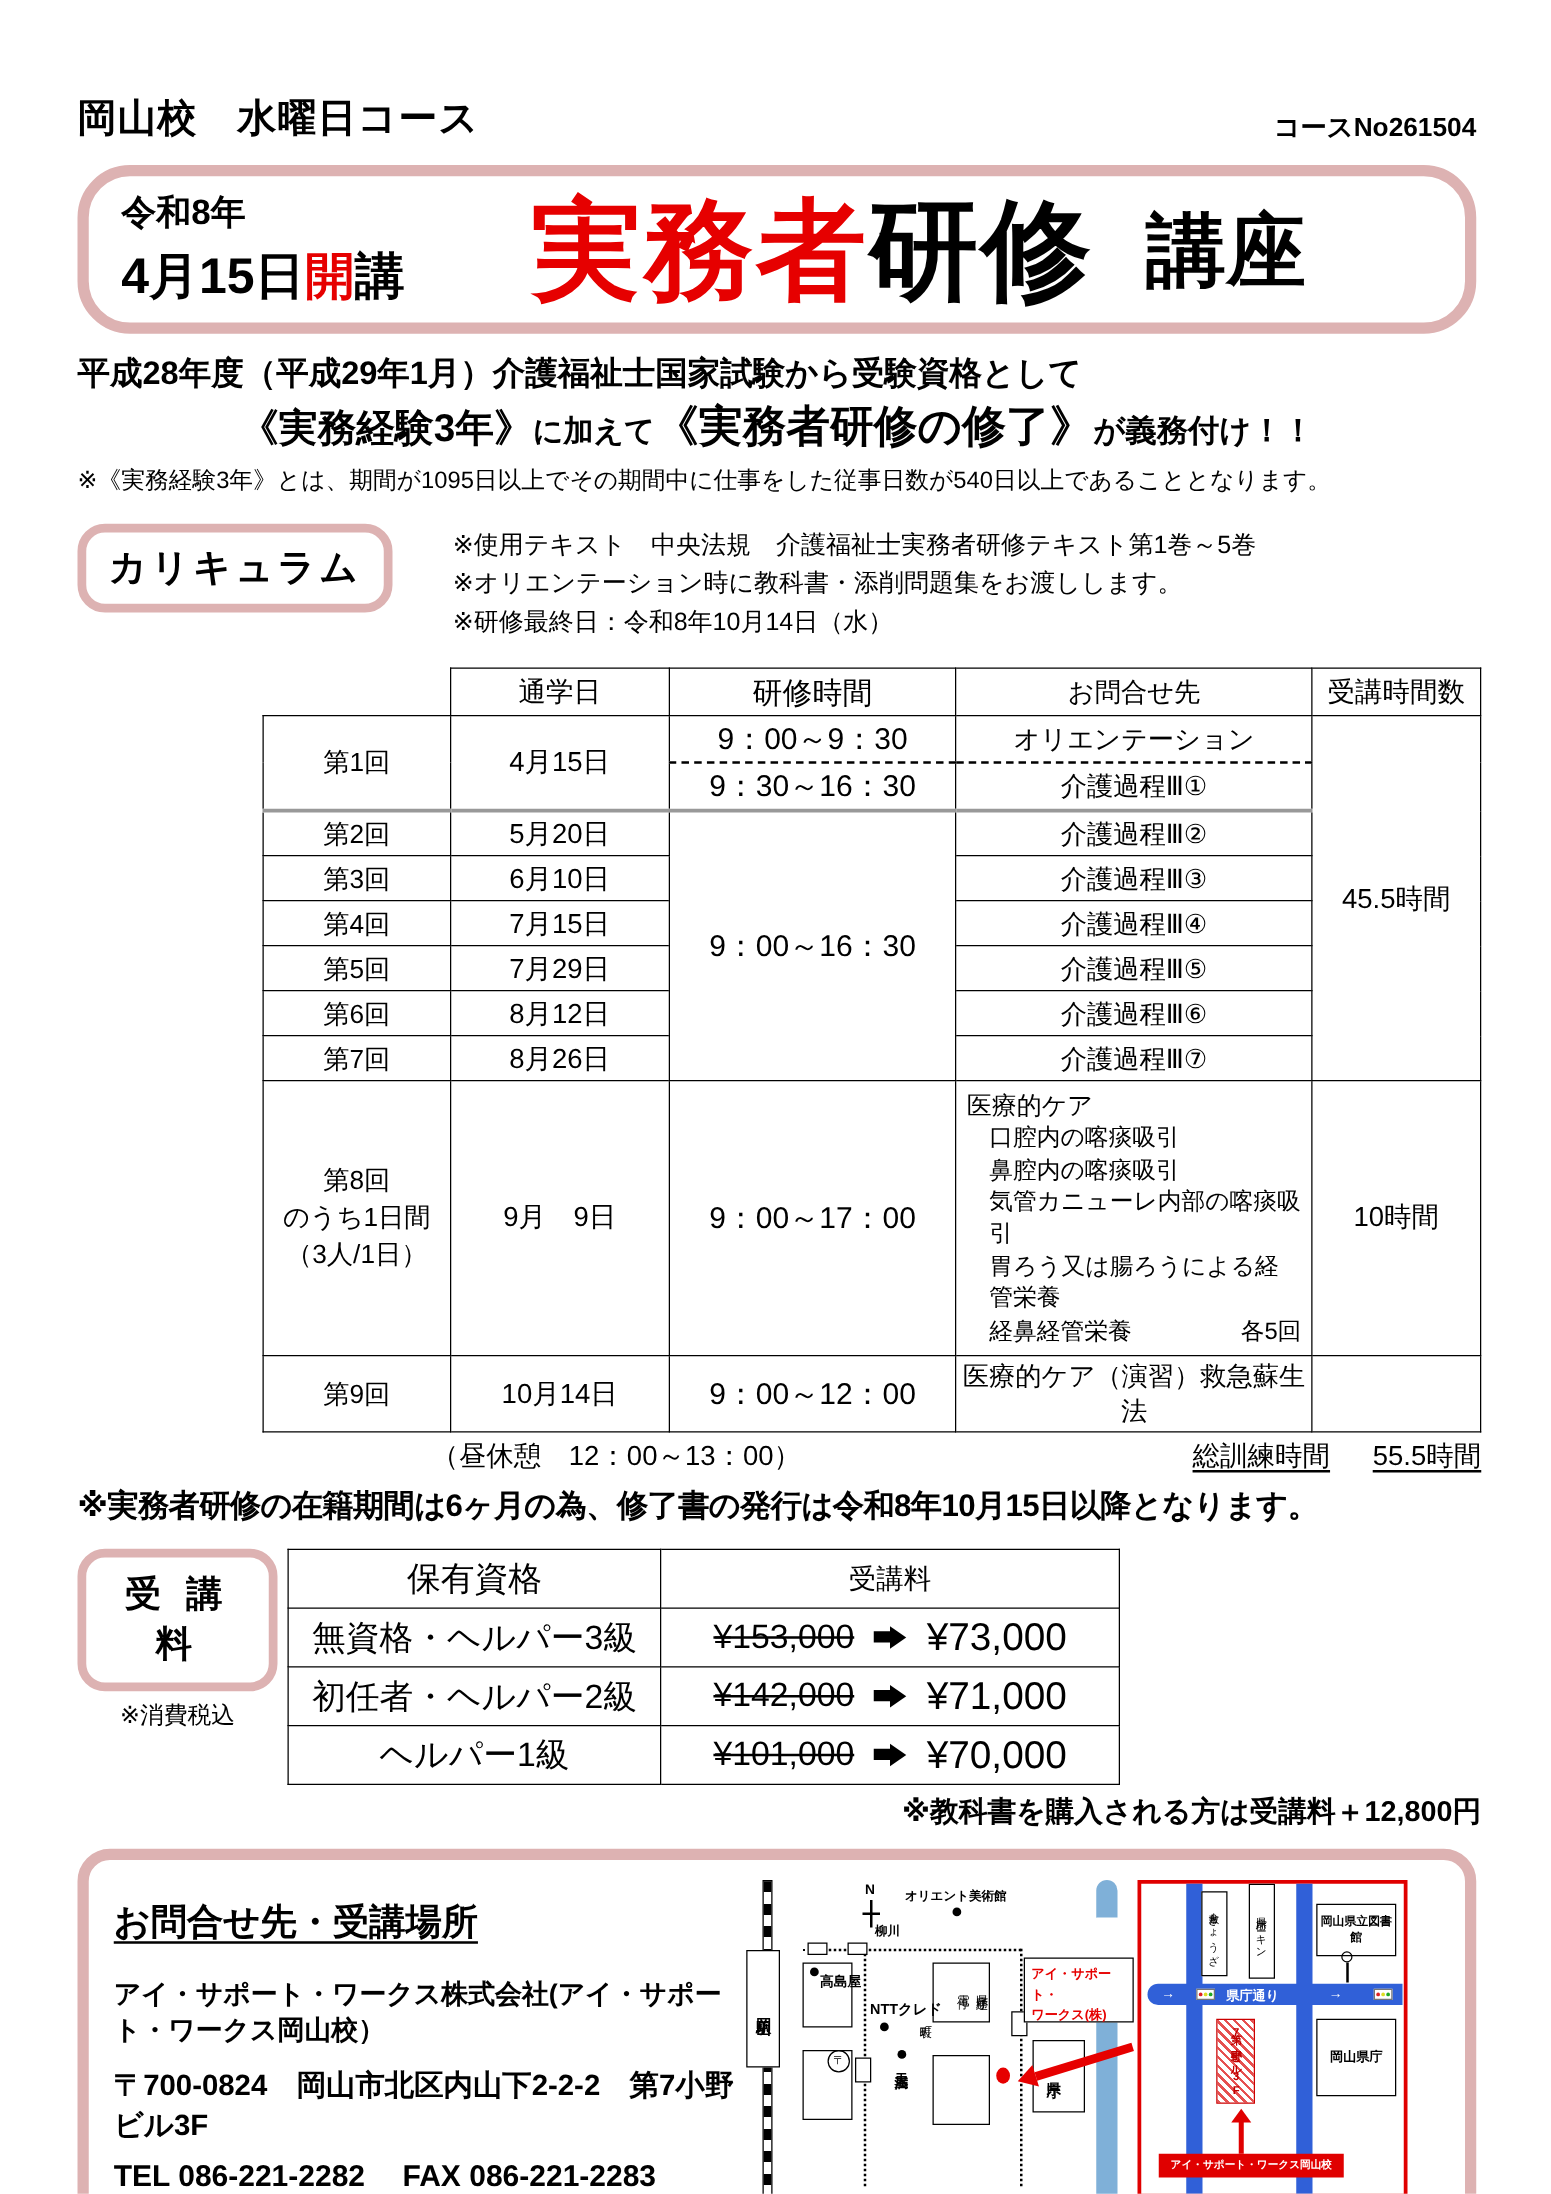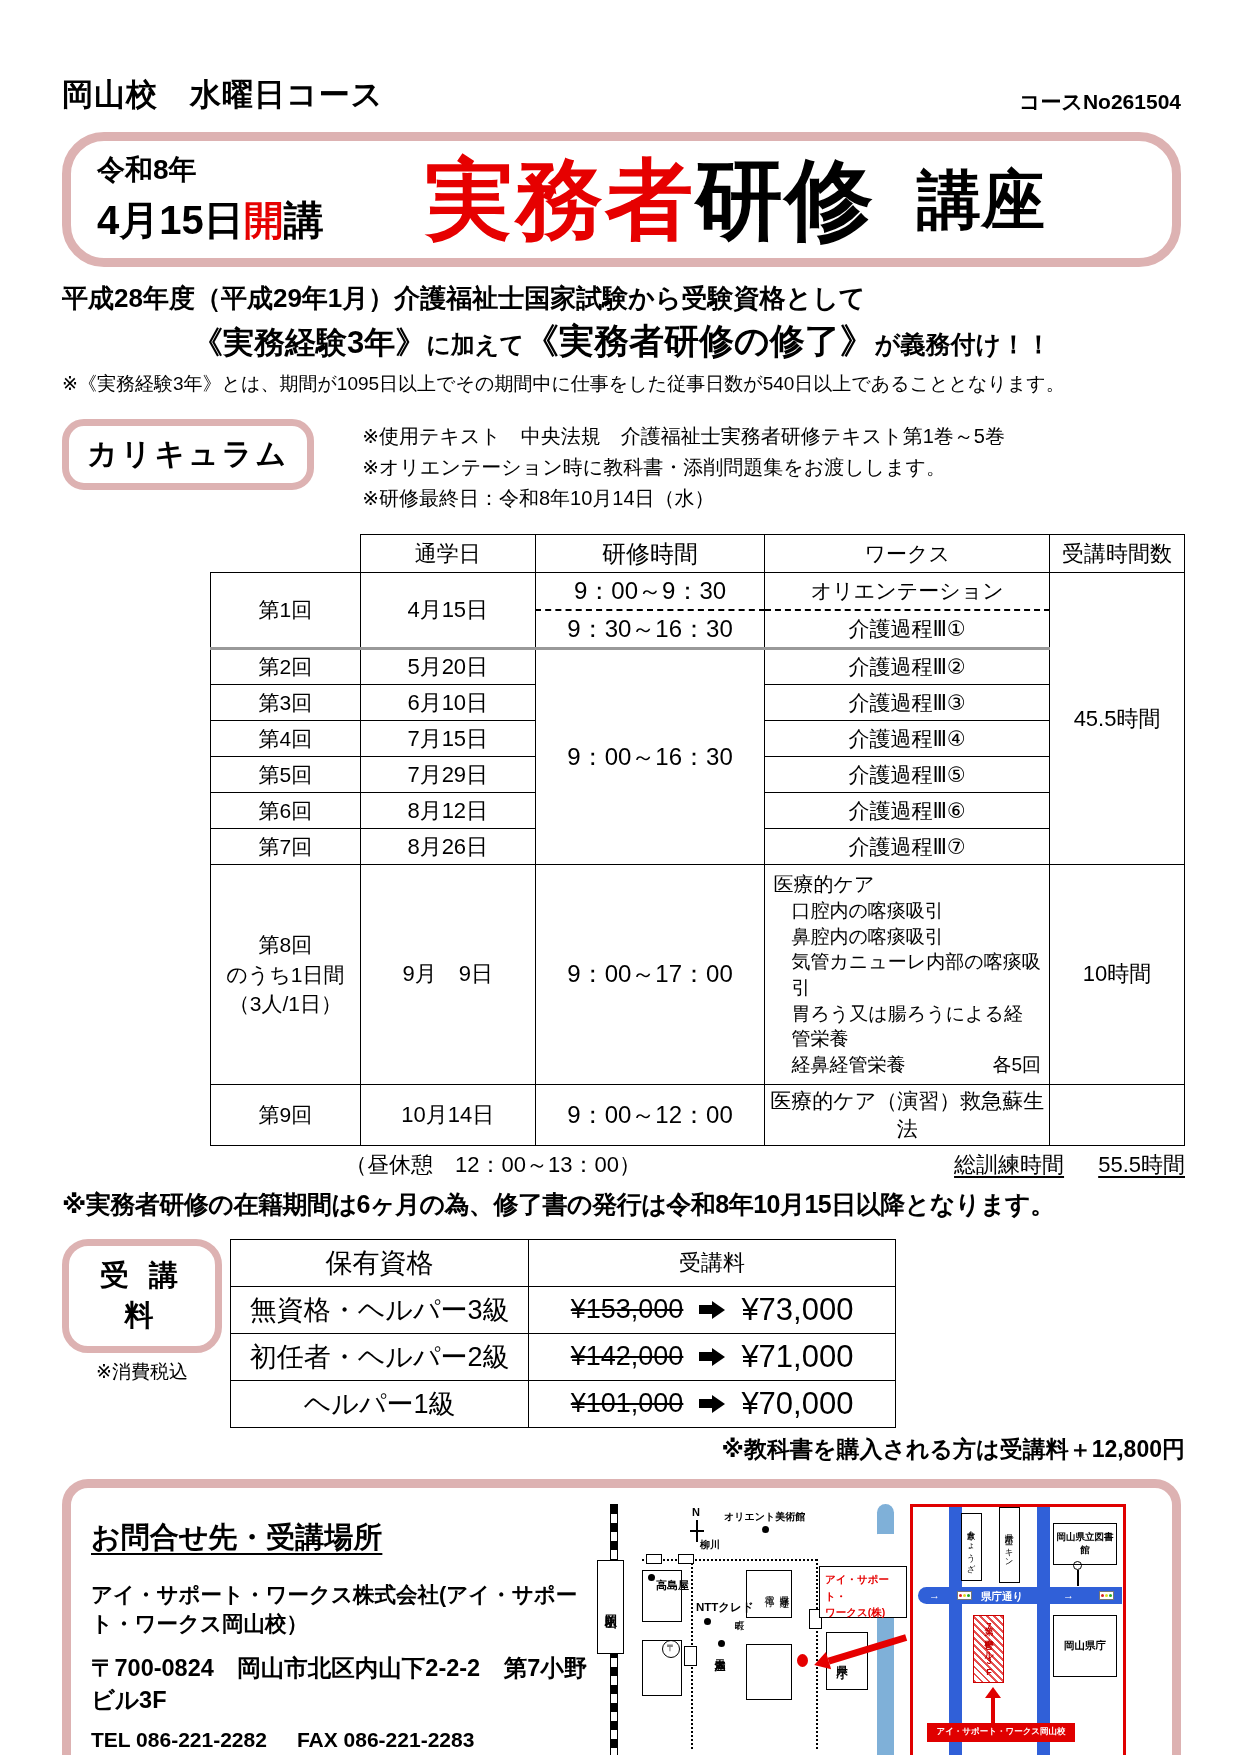--- a/index.html
+++ b/index.html
@@ -62,21 +62,21 @@
   .sched-foot { margin:4px 0 0 148px; width:975px; display:flex; justify-content:space-between; font-size:22px; }
   .sched-foot .lunch { margin-left:135px; }
   .ul { text-decoration:underline; text-underline-offset:4px;text-align:center; }
   .totals span { margin-left:28px; }
 
   .period-note { margin-top:8px; font-size:25px; font-weight:bold; letter-spacing:-0.5px; }
 
   
   .fees { margin-top:18px; display:flex; align-items:flex-start; }
   .fees-left { width:160px; text-align:center; }
-  .fees-left .pinkbox { font-size:29px; padding:10px 8px; letter-spacing:6px;border-radius:26px; }
+  .fees-left .pinkbox { font-size:29px; padding:10px 8px; letter-spacing:6px; }
   .taxnote { font-size:19px; margin-top:6px; }
   .feetable { margin-left:8px; width:666px; font-size:22px; }
   .feetable td, .feetable th { border:1.5px solid #000; text-align:center; font-weight:normal; }
   .feetable th { height:42px; }
   .feetable .qual { width:410px; font-size:27px; height:47px; }
   .feetable .fee { width:405px; }
   .fee-inner { display:flex; align-items:center; justify-content:center; gap:16px; }
   .old { font-size:27px; text-decoration:line-through; }
   .new { font-size:31px; }
   .arr { display:inline-flex; align-items:center; }
@@ -84,21 +84,21 @@
   .arr-head { width:0; height:0; border-left:13px solid #000; border-top:9px solid transparent; border-bottom:9px solid transparent; }
   .textbook-note { width:975px; margin-left:148px; text-align:right; font-size:23px; font-weight:bold; margin-top:6px; }
 
   
   .contact { margin-top:14px; border:9px solid #ddb2b2; border-radius:26px; padding:16px 14px 10px 20px; height:330px; position:relative; }
   .contact-main { display:flex; }
   .c-left { width:505px; padding-top:14px; }
   .c-head { font-size:29px; font-weight:bold; text-decoration:underline; text-underline-offset:6px; }
   .c-company { font-size:21.5px; font-weight:bold; margin-top:22px; }
   .c-addr { font-size:23.5px; font-weight:bold; margin-top:14px; }
-  .c-tel { font-size:21px; font-weight:bold; margin-top:12px; }
+  .c-tel { font-size:24px; font-weight:bold; margin-top:12px; }
   .c-tel span { margin-right:30px; }
 
   
   .maps { display:flex; }
   .vtext { writing-mode:vertical-rl; text-orientation:upright; letter-spacing:1px; }
   .map-left { position:relative; width:312px; height:254px; background:#fff; }
   .map-right { position:relative; width:216px; height:254px; background:#fff; border:3px solid #e00000; margin-left:2px; }
   .abs { position:absolute; }
   .dot { position:absolute; width:7px; height:7px; background:#000; border-radius:50%; }
   .blk { position:absolute; border:1px solid #000; background:#fff; }
@@ -187,21 +187,21 @@
       <div>※研修最終日：令和8年10月14日（水）</div>
     </div>
   </div>
 
   <table class="sched">
     <tbody>
         <tr>
       <th class="nob col-no"></th>
       <th class="col-date">通学日</th>
       <th class="col-time">研修時間</th>
-      <th class="col-cont">ワークス</th>
+      <th class="col-cont">お問合せ先</th>
       <th class="col-hours">受講時間数</th>
     </tr>
     <tr class="sub">
       <td class="col-no" rowspan="2">第1回</td>
       <td class="col-date" rowspan="2">4月15日</td>
       <td class="col-time dashb">9：00～9：30</td>
       <td class="col-cont dashb">オリエンテーション</td>
       <td class="col-hours" rowspan="8">45.5時間</td>
     </tr>
     <tr class="sub">

